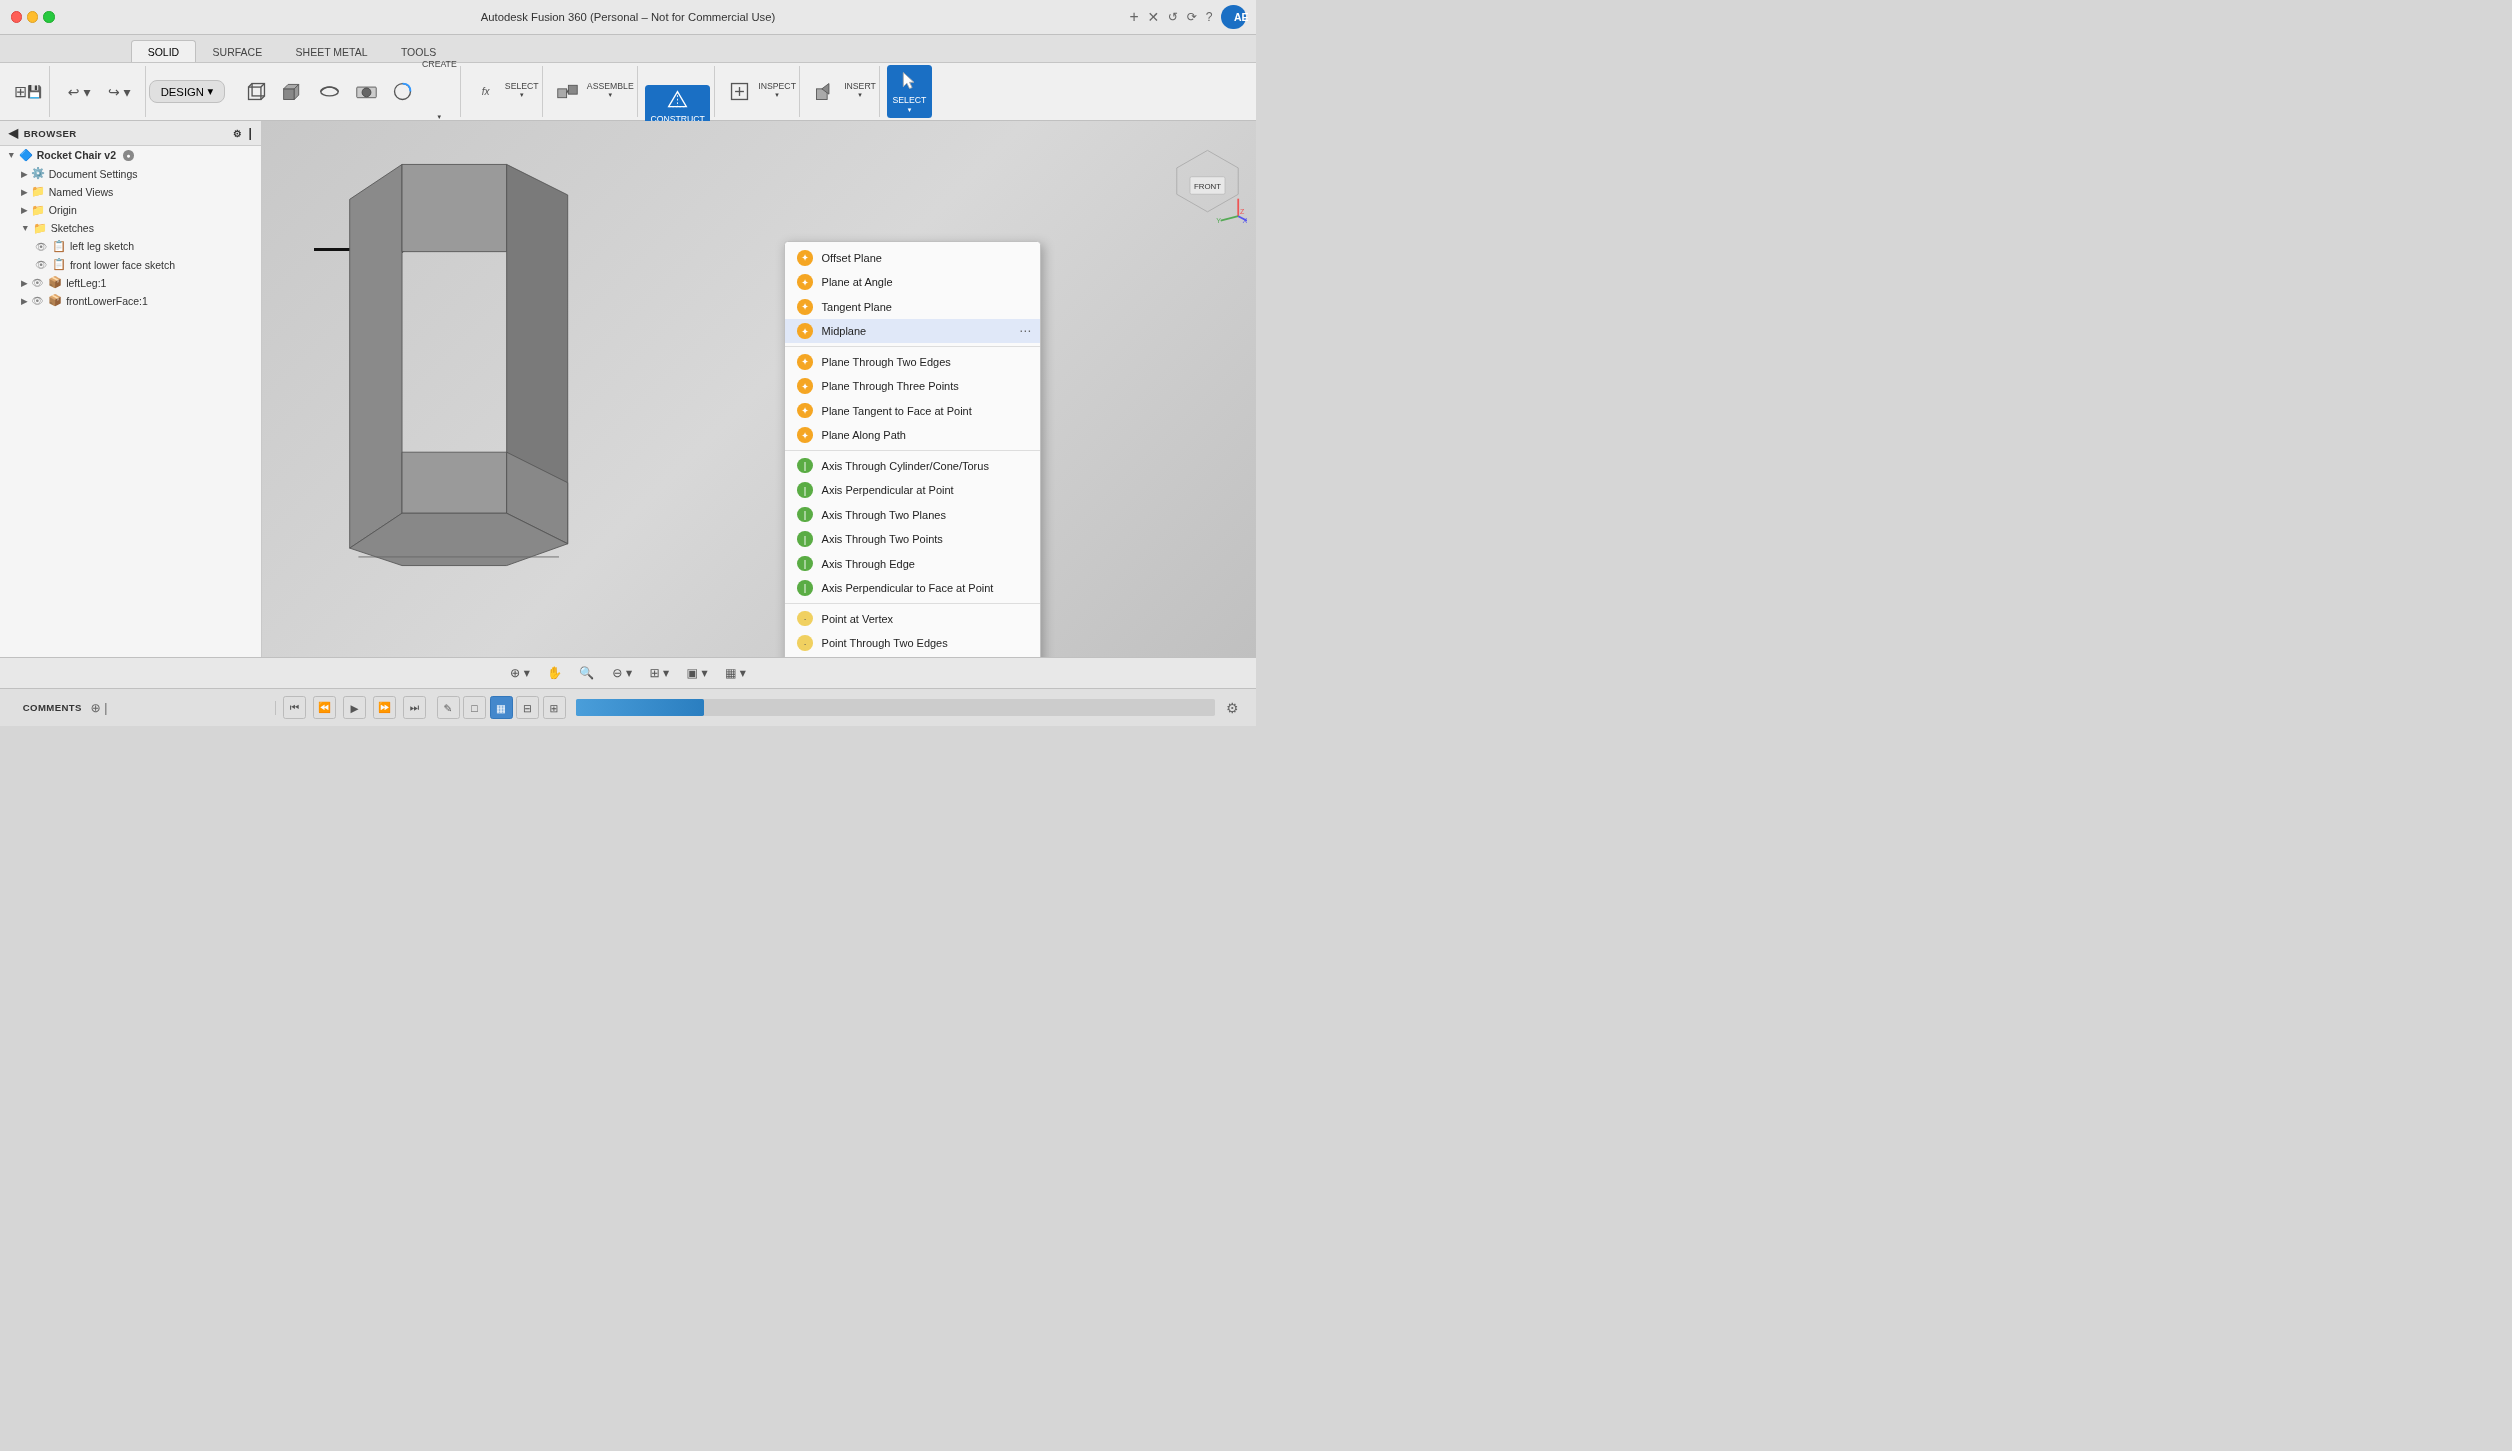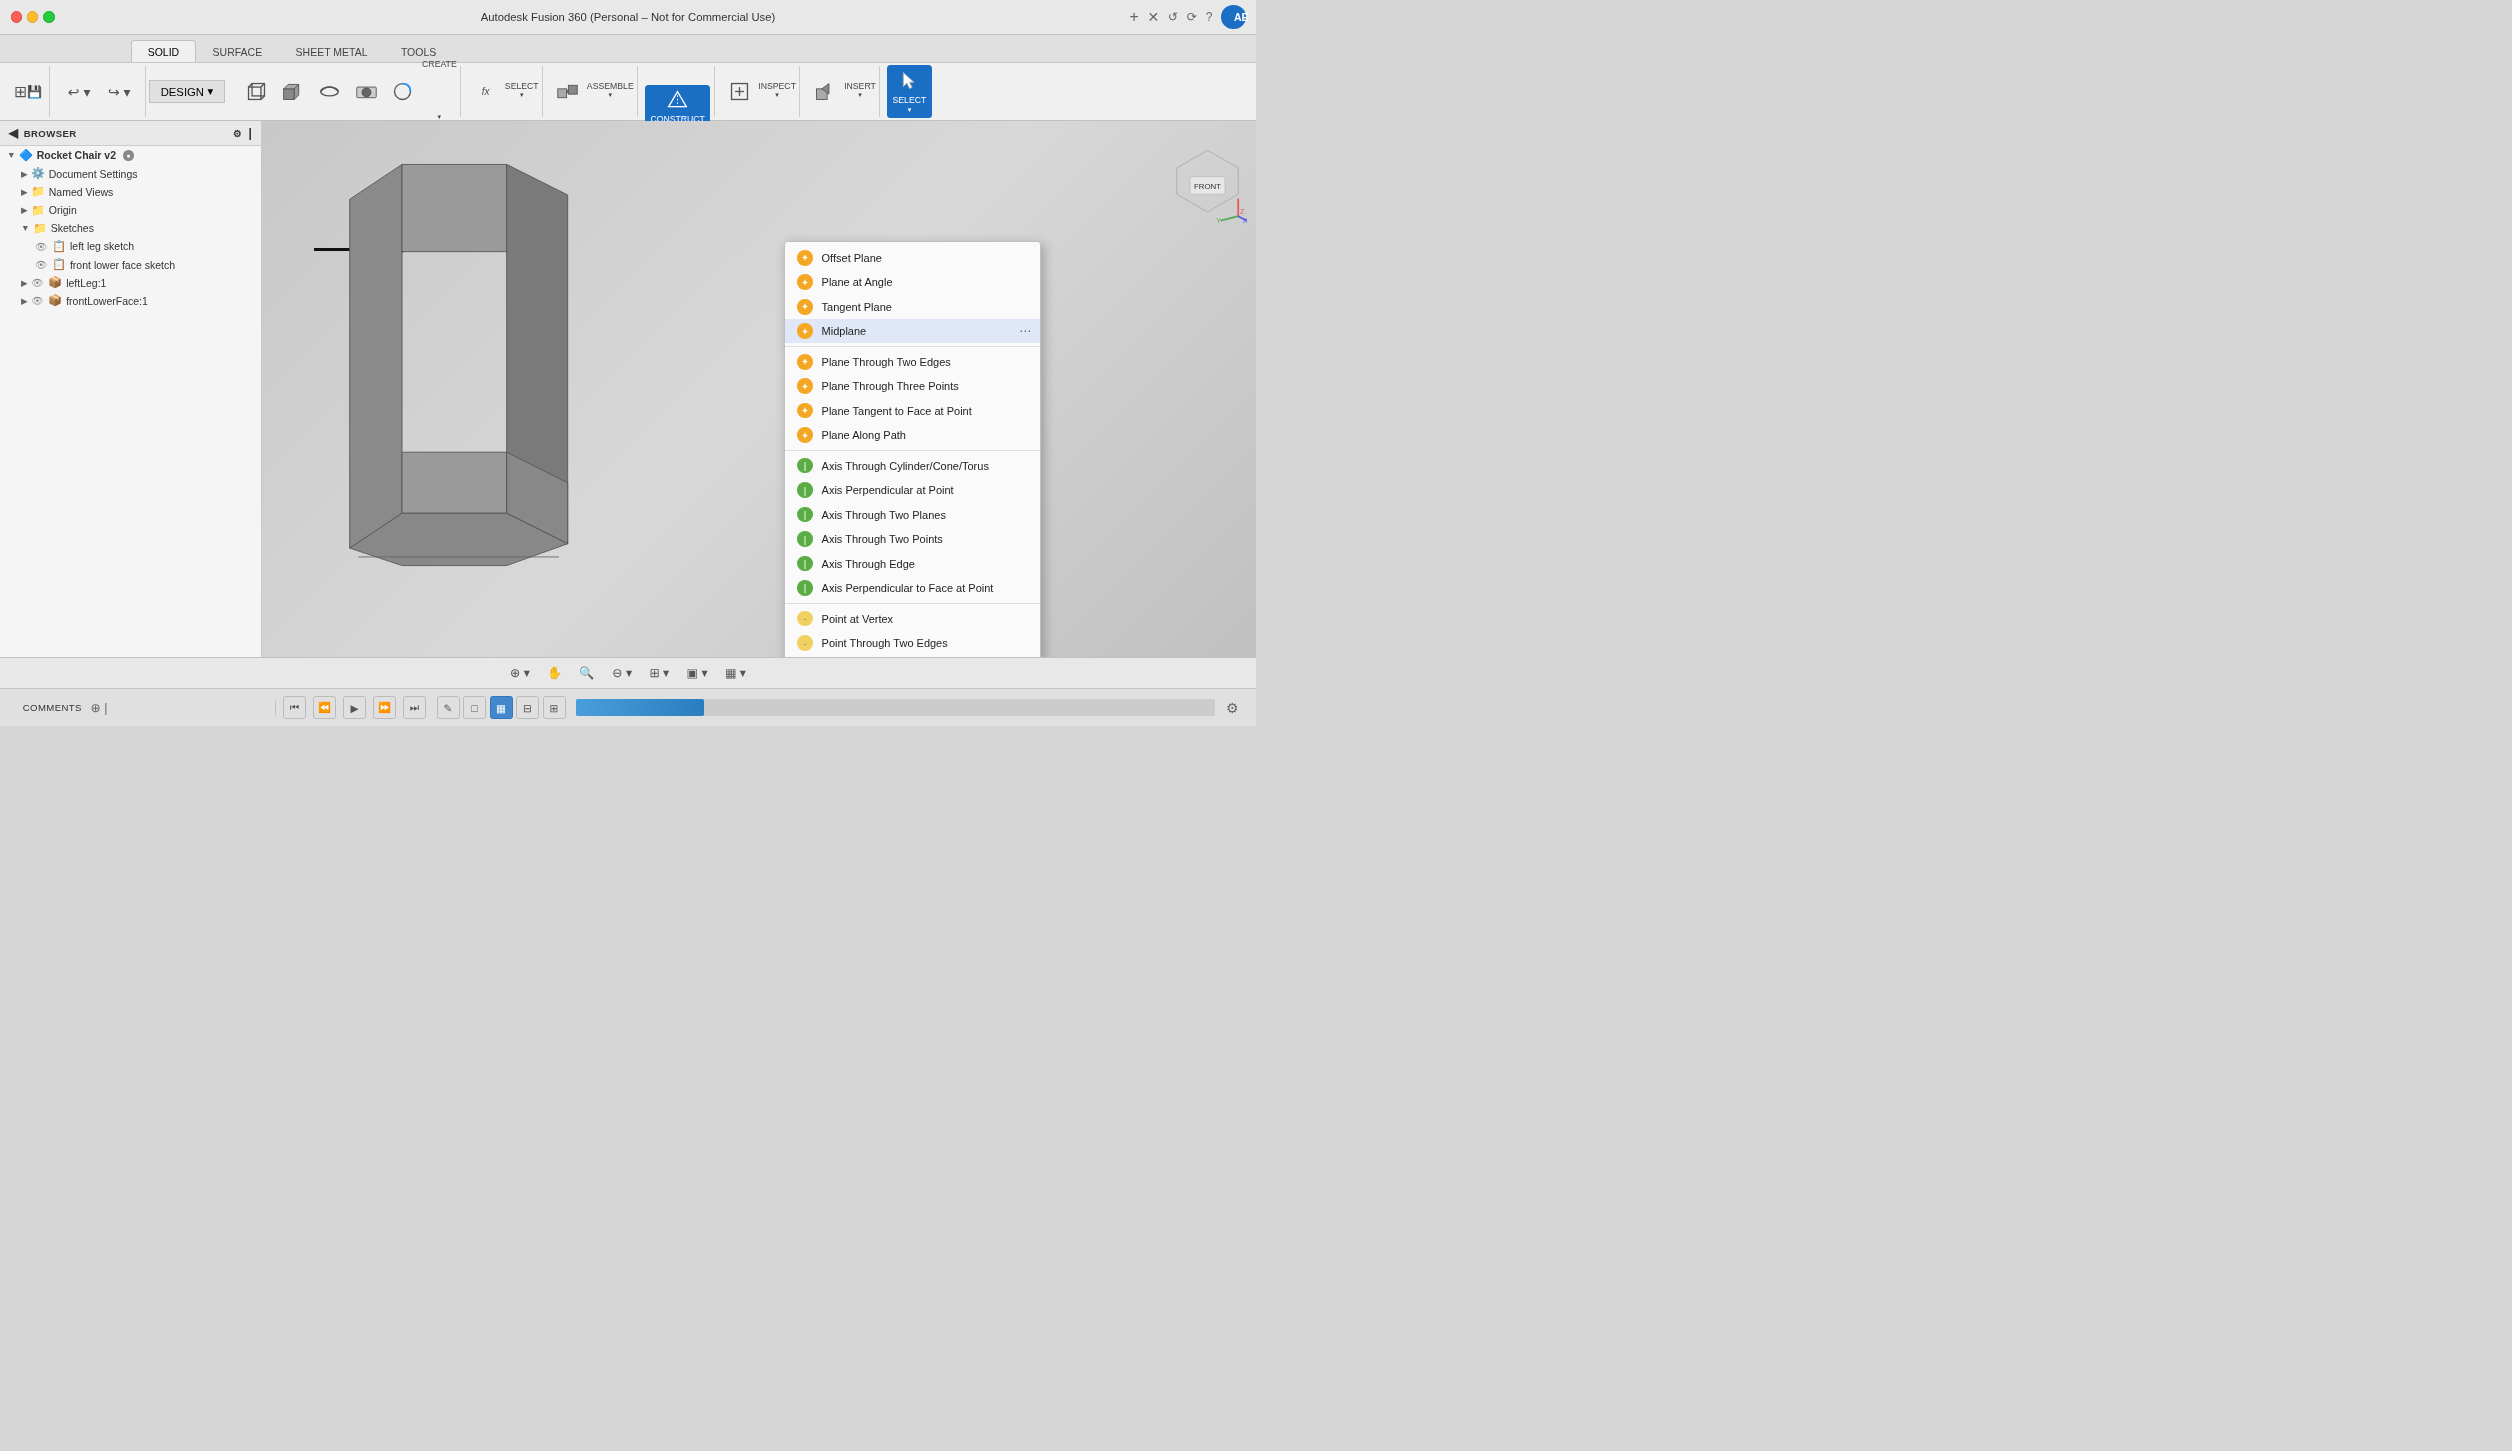--- a/index.html
+++ b/index.html
@@ -100,21 +100,21 @@
       border-bottom: 0.9px solid #c0c0c0;
       display: flex;
       align-items: center;
       padding: 0 7px;
       gap: 3.5px;
     }
     .design-btn {
       padding: 4.4px 10.5px;
       background: #e0e0e0;
       border: 0.9px solid #c0c0c0;
-      border-radius: 0;
+      border-radius: 8px;
       font-size: 11.3px;
       font-weight: 500;
       cursor: pointer;
       display: flex;
       align-items: center;
       gap: 3.5px;
       margin-right: 7px;
     }
     .toolbar-group {
       display: flex;
@@ -768,21 +768,21 @@
   <button class="bottom-btn">✋</button>
   <button class="bottom-btn">🔍</button>
   <button class="bottom-btn">⊖ ▾</button>
   <button class="bottom-btn">⊞ ▾</button>
   <button class="bottom-btn">▣ ▾</button>
   <button class="bottom-btn">▦ ▾</button>
 </div>
 
 <div class="anim-bar">
   <div class="comments-bar">
-    <span style="font-size:9.6px;font-weight:400;letter-spacing:0.4px;color:#333;padding:0 8.7px;">COMMENTS</span>
+    <span style="font-size:9.6px;font-weight:700;letter-spacing:0.4px;color:#333;padding:0 8.7px;">COMMENTS</span>
     <span style="cursor:pointer;font-size:12.2px;color:#666;">⊕</span>
     <span style="margin-left:3.5px;cursor:pointer;font-size:12.2px;color:#666;">|</span>
   </div>
   <button class="anim-btn">⏮</button>
   <button class="anim-btn">⏪</button>
   <button class="anim-btn">▶</button>
   <button class="anim-btn">⏩</button>
   <button class="anim-btn">⏭</button>
   <div style="display:flex;gap:3.5px;padding:0 3.5px;">
     <button class="anim-btn">✎</button>

